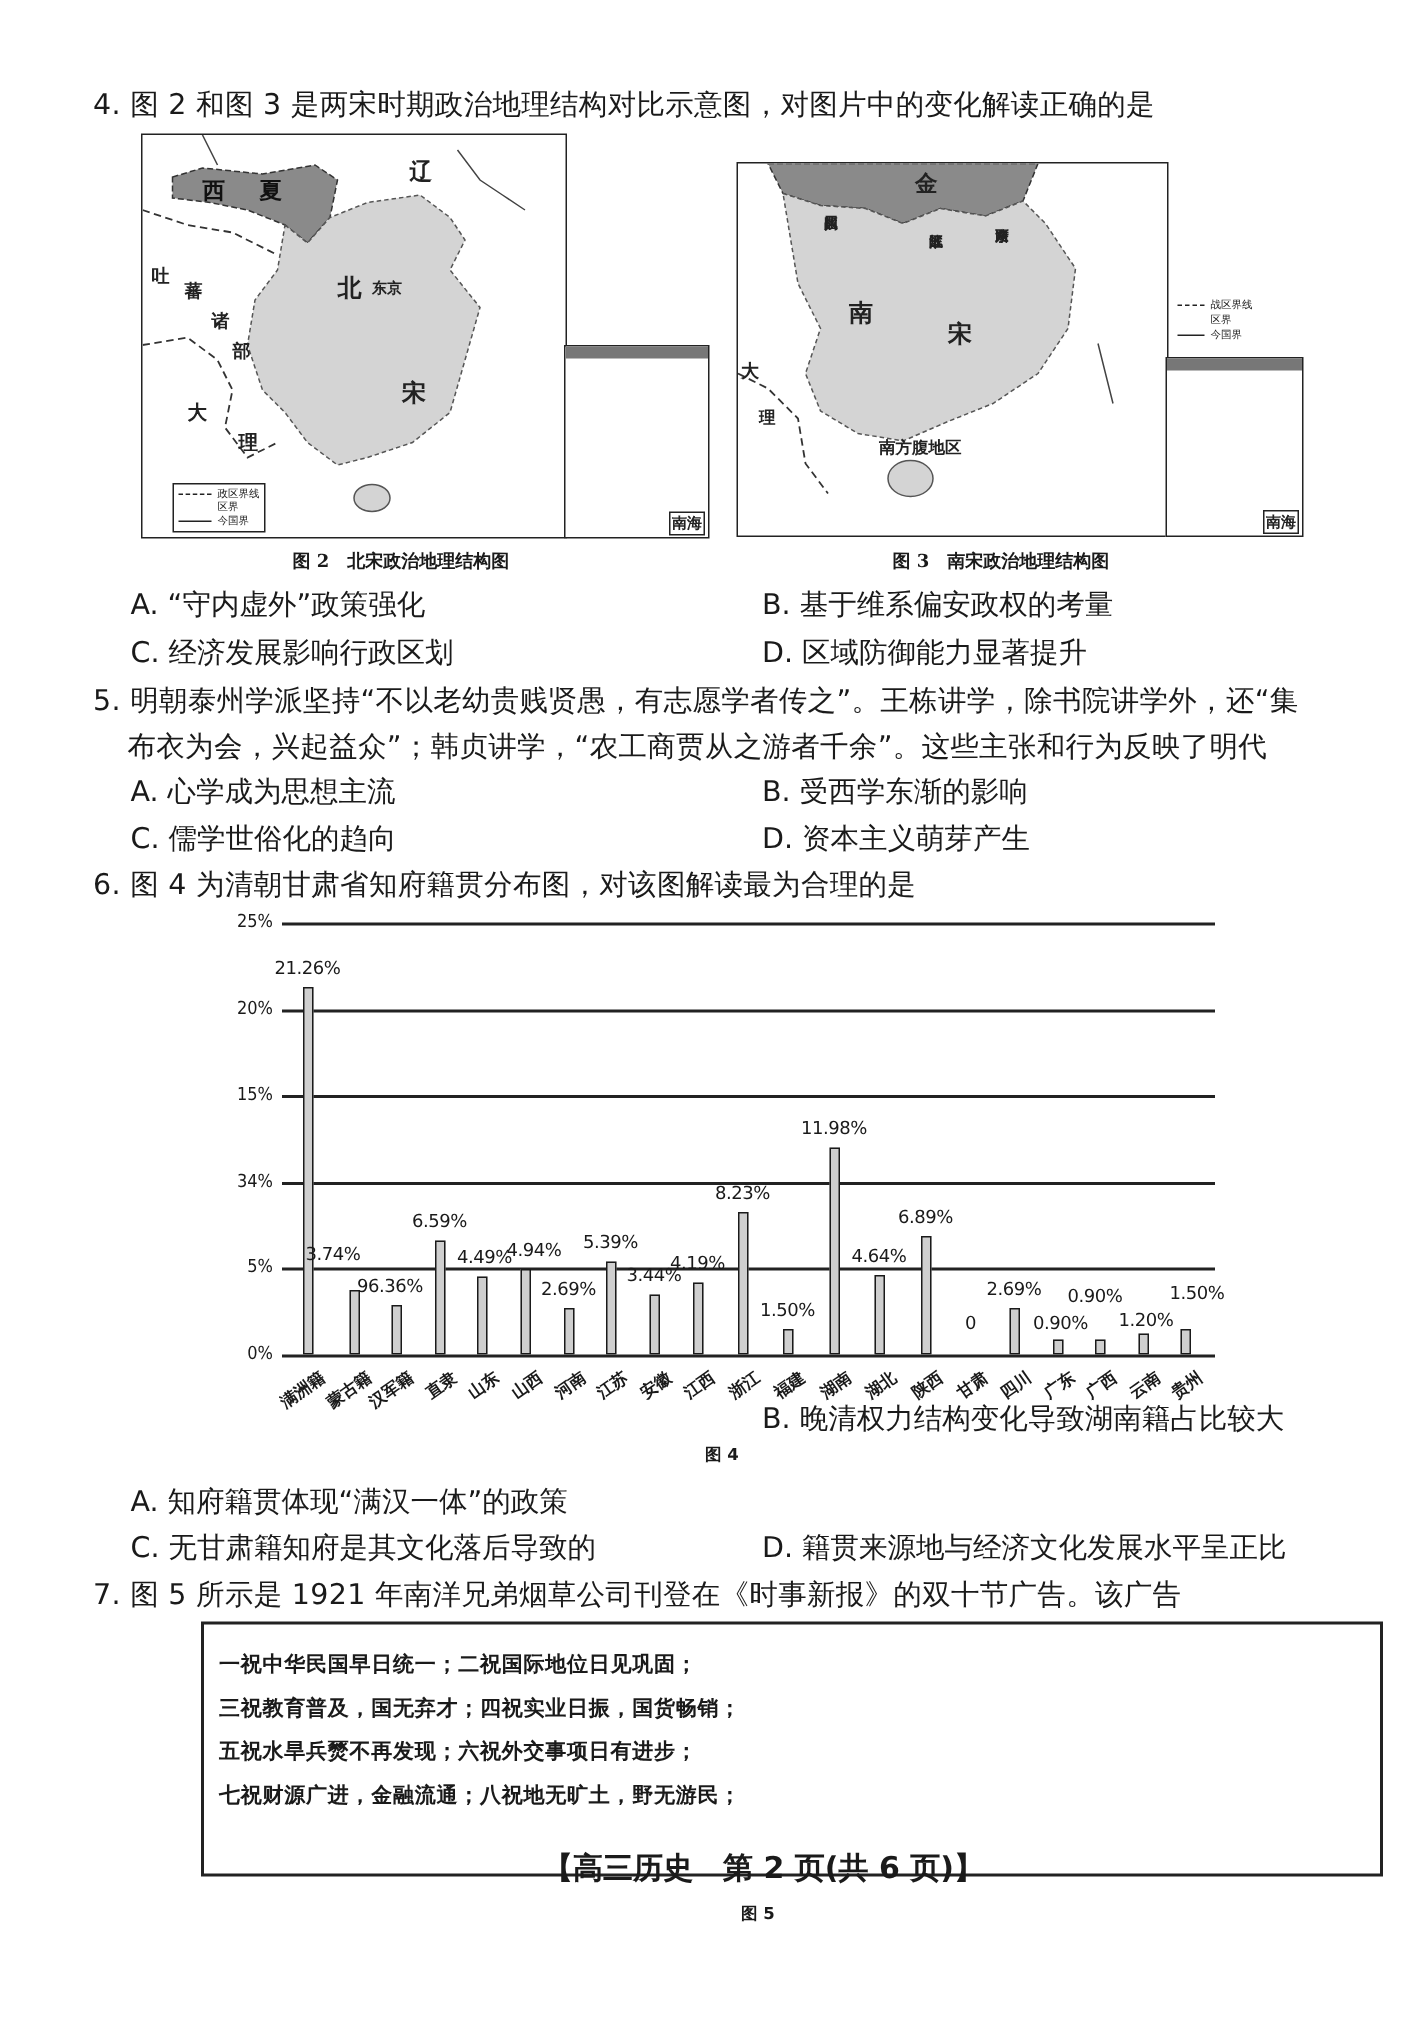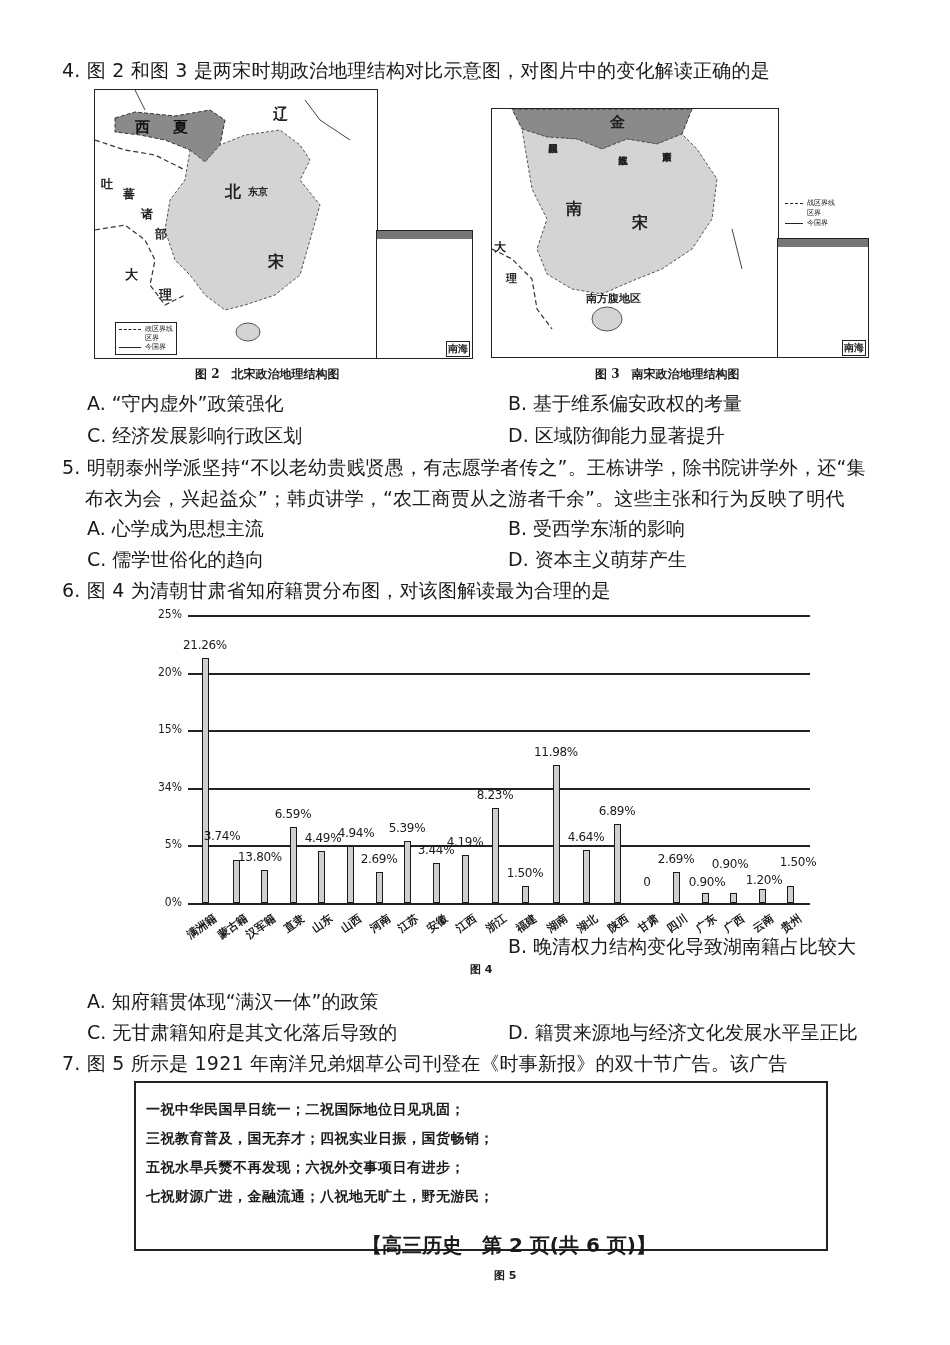--- a/index.html
+++ b/index.html
@@ -24,21 +24,21 @@
 
   
   .chart { position:absolute; left:150px; top:600px; width:680px; height:360px; }
   .gridline { position:absolute; height:0; border-top:2px solid #222; }
   .ytick { position:absolute; font-size:12px; width:34px; text-align:right; font-family:"DejaVu Sans Condensed","DejaVu Sans", sans-serif; }
   .bar { position:absolute; width:7px; background:#cfcfcf; border:1.5px solid #1a1a1a; box-sizing:border-box; }
   .vlabel { position:absolute; font-size:12px; white-space:nowrap; transform:translateX(-50%); letter-spacing:-0.3px; }
   .xlabel { position:absolute; font-size:11px; font-weight:bold; white-space:nowrap; transform-origin:right top; transform:rotate(-35deg); font-family:"DejaVu Serif", serif; }
 
   
-  .adbox { position:absolute; left:134px; top:1081px; width:694px; height:170px; border:2px solid #222; box-sizing:border-box; }
+  .adbox { position:absolute; left:134px; top:1081px; width:788px; height:170px; border:2px solid #222; box-sizing:border-box; }
   .ad-line { position:absolute; left:10px; font-size:14px; font-weight:bold; font-family:"DejaVu Serif", serif; white-space:nowrap; letter-spacing:0.5px; }
 </style>
 </head>
 <body>
 
 <div class="q-line" style="left:62px; top:57px;">4. 图 2 和图 3 是两宋时期政治地理结构对比示意图，对图片中的变化解读正确的是</div>
 
 <div>
   <div class="map" style="left:94px; top:89px; width:282px; height:268px;">
     <svg width="282" height="268" viewBox="0 0 282 268">
@@ -158,21 +158,21 @@
       <div class="ytick" style="left: -2px; top: 122.2px;">15%</div>
       <div class="ytick" style="left: -2px; top: 64.6px;">20%</div>
       <div class="ytick" style="left: -2px; top: 7px;">25%</div>
     </div>
   <div id="bars">
       <div class="bar" style="left: 51.5px; top: 58.0848px; height: 244.915px;"></div>
       <div class="vlabel" style="left: 55px; top: 38.0848px;">21.26%</div>
       <div class="bar" style="left: 82.5px; top: 259.915px; height: 43.0848px;"></div>
       <div class="vlabel" style="left: 72px; top: 229.4px;">3.74%</div>
       <div class="bar" style="left: 110.5px; top: 270.283px; height: 32.7168px;"></div>
-      <div class="vlabel" style="left: 110px; top: 250.283px;">13.80%</div>
+      <div class="vlabel" style="left: 110px; top: 250.283px;">96.36%</div>
       <div class="bar" style="left: 139.5px; top: 227.083px; height: 75.9168px;"></div>
       <div class="vlabel" style="left: 143px; top: 207.083px;">6.59%</div>
       <div class="bar" style="left: 167.5px; top: 251.275px; height: 51.7248px;"></div>
       <div class="vlabel" style="left: 173px; top: 231.275px;">4.49%</div>
       <div class="bar" style="left: 196.5px; top: 246.091px; height: 56.9088px;"></div>
       <div class="vlabel" style="left: 206px; top: 226.091px;">4.94%</div>
       <div class="bar" style="left: 225.5px; top: 272.011px; height: 30.9888px;"></div>
       <div class="vlabel" style="left: 229px; top: 252.011px;">2.69%</div>
       <div class="bar" style="left: 253.5px; top: 240.907px; height: 62.0928px;"></div>
       <div class="vlabel" style="left: 257px; top: 220.907px;">5.39%</div>

